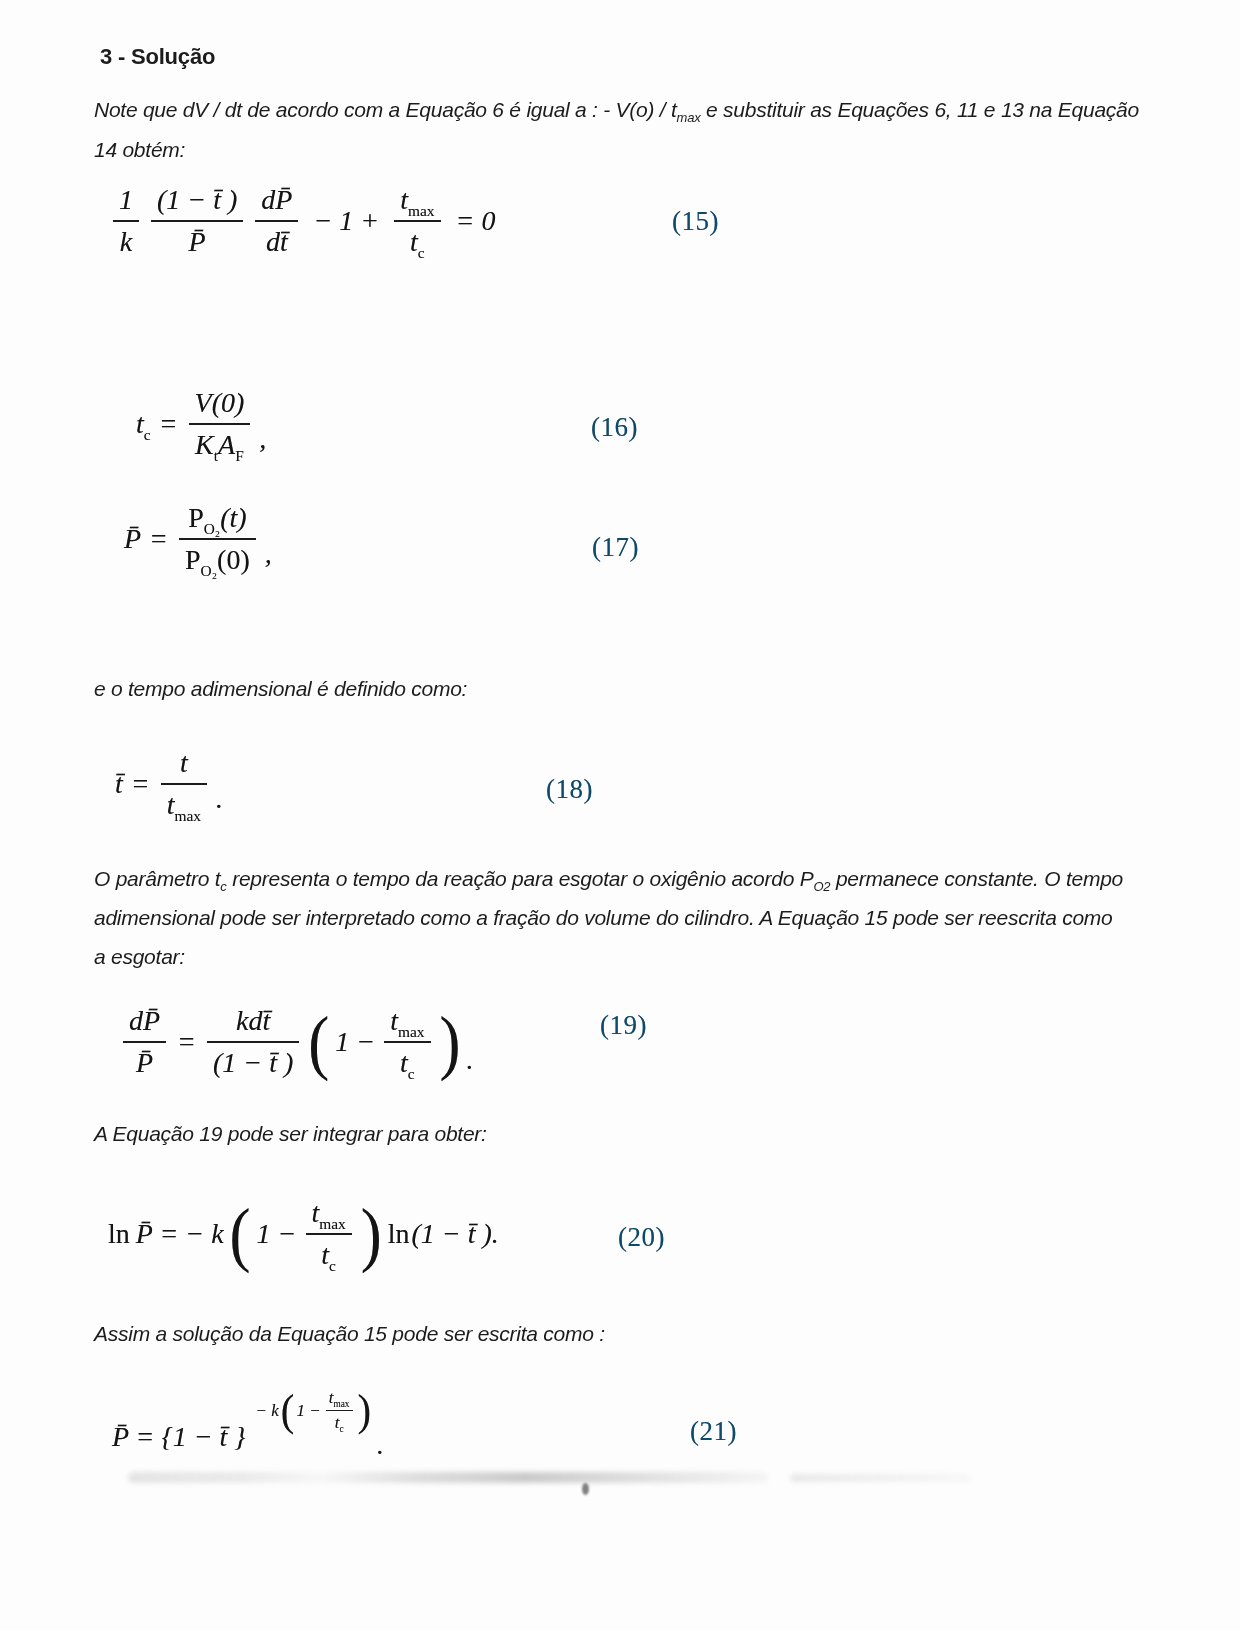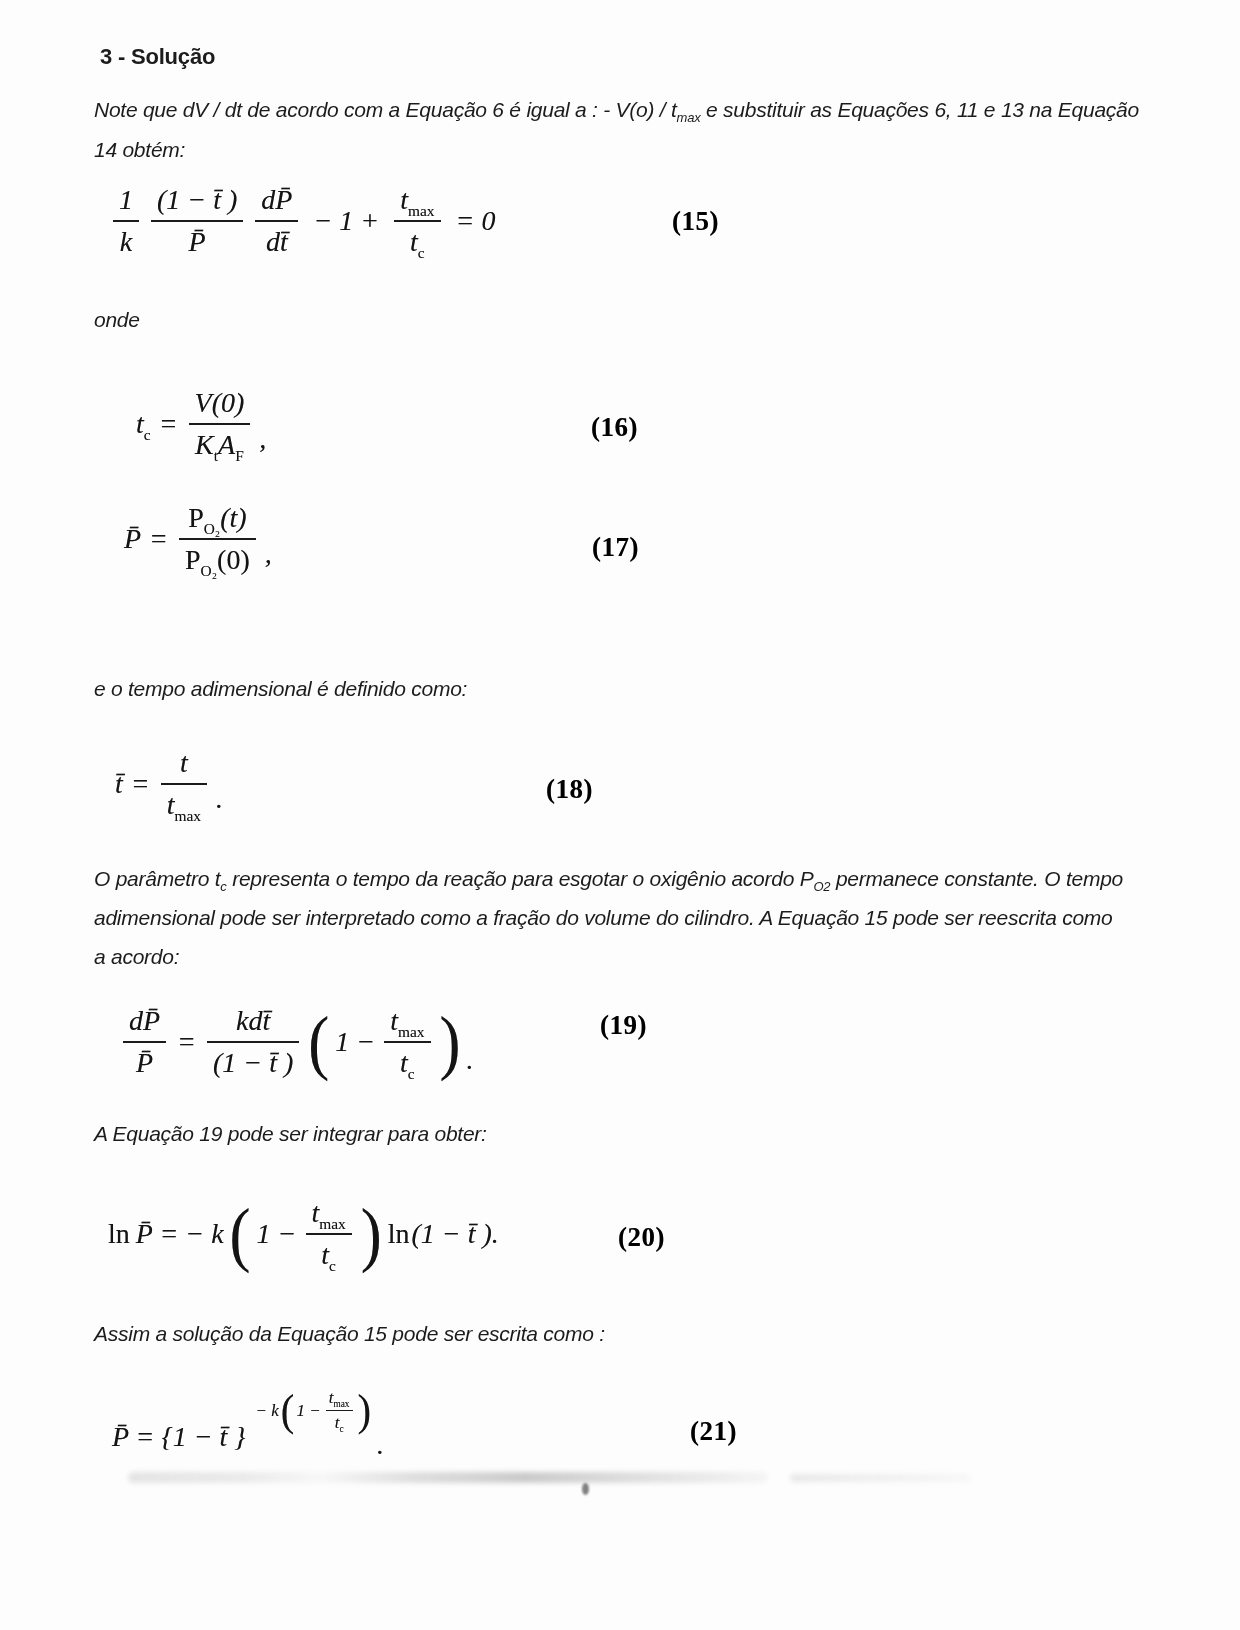--- a/index.html
+++ b/index.html
@@ -41,22 +41,22 @@
   .exp {
     display:inline-flex; align-items:center; gap:2px;
     font-size:17px; transform:translateY(-26px); margin-left:4px;
   }
   .exp .bp { font-size:240%; transform:scaleY(1.1); }
   .exp .nu { border-bottom-width:1.5px; padding:0 3px 2px; }
   .exp .de { padding:2px 3px 0; }
   .eqnum {
     position:absolute;
     font-family:"Liberation Serif","DejaVu Serif",serif;
-    font-style:normal; font-size:27px; color:#000000;
-    letter-spacing:0.5px; text-shadow:0 0 0.5px rgba(20,20,20,0.4);font-weight:bold;
+    font-style:normal; font-size:27px; color:#0c4a6e;
+    letter-spacing:0.5px; text-shadow:0 0 0.5px rgba(20,20,20,0.4);
   }
   
   .smudge {
     position:absolute; border-radius:6px; filter:blur(2.5px);
   }
   .smudge.main {
     top:1472px; left:128px; width:640px; height:11px;
     background:linear-gradient(90deg,
       rgba(100,100,100,0.16), rgba(70,70,70,0.10) 18%,
       rgba(110,110,110,0.04) 30%, rgba(80,80,80,0.18) 45%,
@@ -96,21 +96,20 @@
     </span>
     <span class="op">− 1 +</span>
     <span class="fr">
       <span class="nu"><span>t</span><sub>max</sub></span>
       <span class="de"><span>t</span><sub>c</sub></span>
     </span>
     <span class="op">= 0</span>
   </div>
   <span class="eqnum" style="top:206px;left:672px">(15)</span>
 
-  <p class="para" style="top:294px"><span>onde</span></p>
 
   <div class="eqrow" style="top:386px;left:136px">
     <span><span>t</span><sub>c</sub></span>
     <span class="op" style="margin:0 2px">=</span>
     <span class="fr">
       <span class="nu">V(0)</span>
       <span class="de"><span>K</span><sub>t</sub><span>A</span><sub>F</sub></span>
     </span>
     <span class="pm">,</span>
   </div>
@@ -133,21 +132,21 @@
     <span>t̄</span>
     <span class="op" style="margin:0 2px">=</span>
     <span class="fr">
       <span class="nu">t</span>
       <span class="de"><span>t</span><sub>max</sub></span>
     </span>
     <span class="pm">.</span>
   </div>
   <span class="eqnum" style="top:774px;left:546px">(18)</span>
 
-  <p class="para tight" style="top:853px"><span>O parâmetro t</span><sub class="tsub">c</sub><span> representa o tempo da reação para esgotar o oxigênio acordo P</span><sub class="tsub">O2</sub><span> permanece constante. O tempo</span><br><span>adimensional pode ser interpretado como a fração do volume do cilindro. A Equação  15 pode ser reescrita como</span><br><span>a acordo:</span></p>
+  <p class="para tight" style="top:853px"><span>O parâmetro t</span><sub class="tsub">c</sub><span> representa o tempo da reação para esgotar o oxigênio acordo P</span><sub class="tsub">O2</sub><span> permanece constante. O tempo</span><br><span>adimensional pode ser interpretado como a fração do volume do cilindro. A Equação  15 pode ser reescrita como</span><br><span>a esgotar:</span></p>
 
   <div class="eqrow" style="top:1004px;left:120px">
     <span class="fr">
       <span class="nu">dP̄</span>
       <span class="de">P̄</span>
     </span>
     <span class="op" style="margin:0 2px">=</span>
     <span class="fr">
       <span class="nu">kdt̄</span>
       <span class="de">(1 − t̄ )</span>

